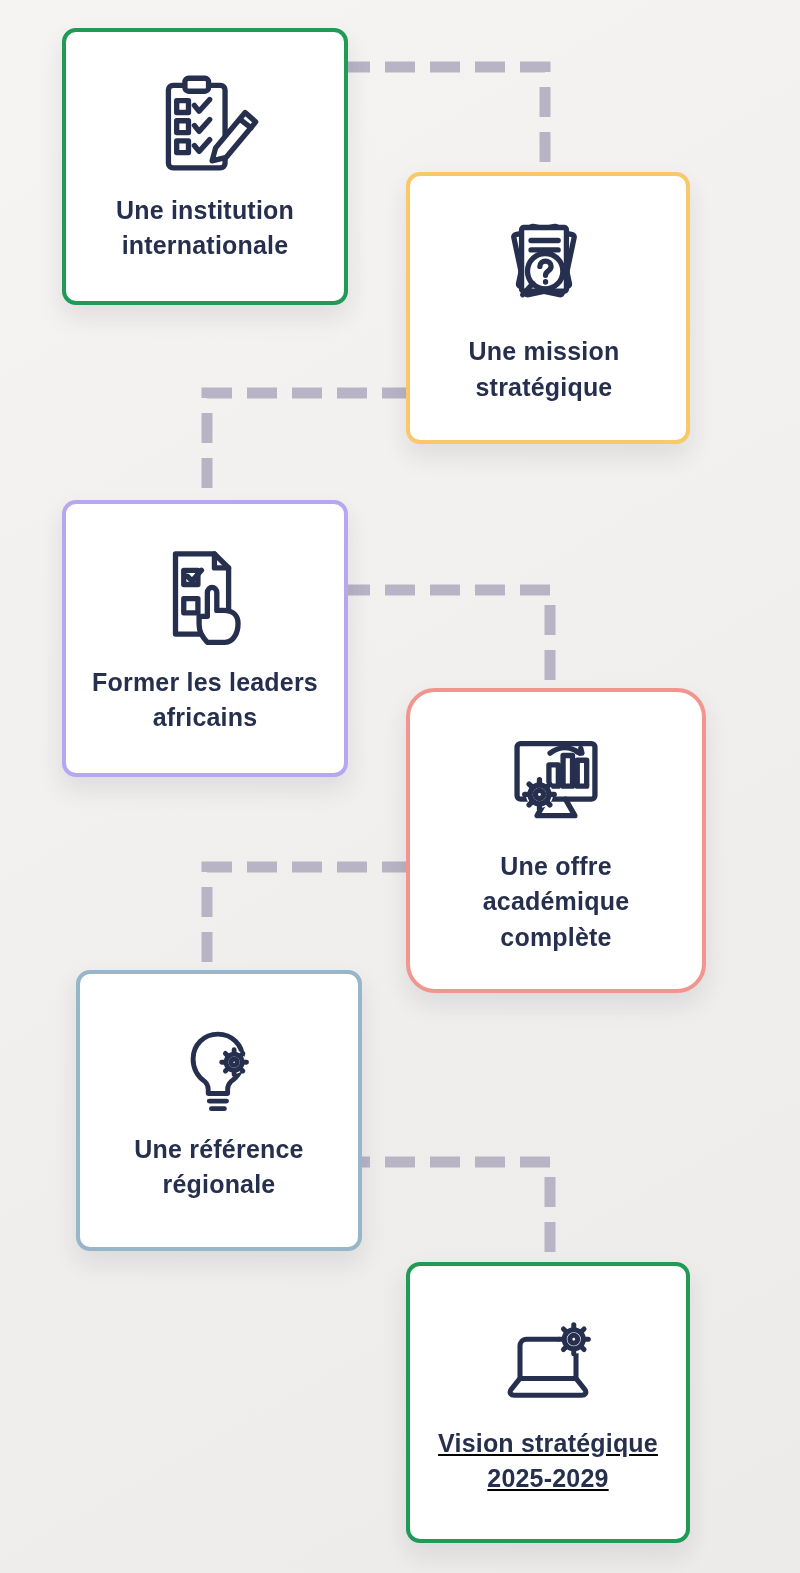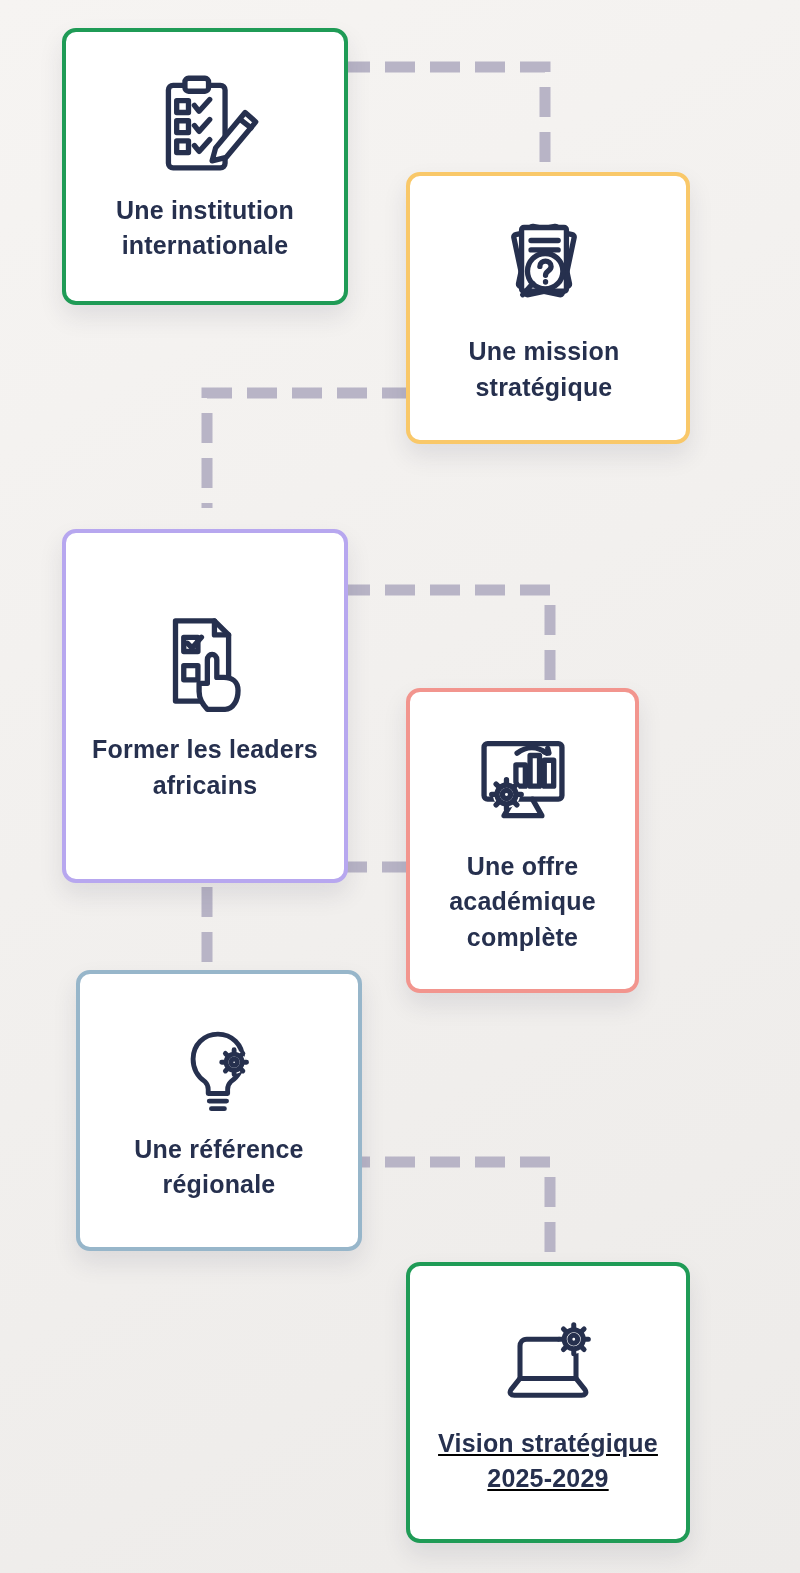--- a/index.html
+++ b/index.html
@@ -50,22 +50,22 @@
     font-weight: 700;
     font-size: 25px;
     line-height: 1.42;
     text-align: center;
     white-space: pre-line;
     letter-spacing: 0.2px;
   }
 
   .card-1 { left: 62px;  top: 28px;   width: 286px; height: 277px; }
   .card-2 { left: 406px; top: 172px;  width: 284px; height: 272px; padding-left: 8px; }
-  .card-3 { left: 62px;  top: 529px;  width: 286px; height: 354px; }
-  .card-4 { left: 406px; top: 688px;  width: 233px; height: 305px; }
+  .card-3 { left: 62px;  top: 500px;  width: 286px; height: 277px; }
+  .card-4 { left: 406px; top: 688px;  width: 300px; height: 305px; border-radius: 29px; }
   .card-5 { left: 76px;  top: 970px;  width: 286px; height: 281px; }
   .card-6 { left: 406px; top: 1262px; width: 284px; height: 281px; text-decoration: underline; }
 
   .card svg { display: block; }
 </style>
 </head>
 <body>
 
 <div class="canvas">
 

